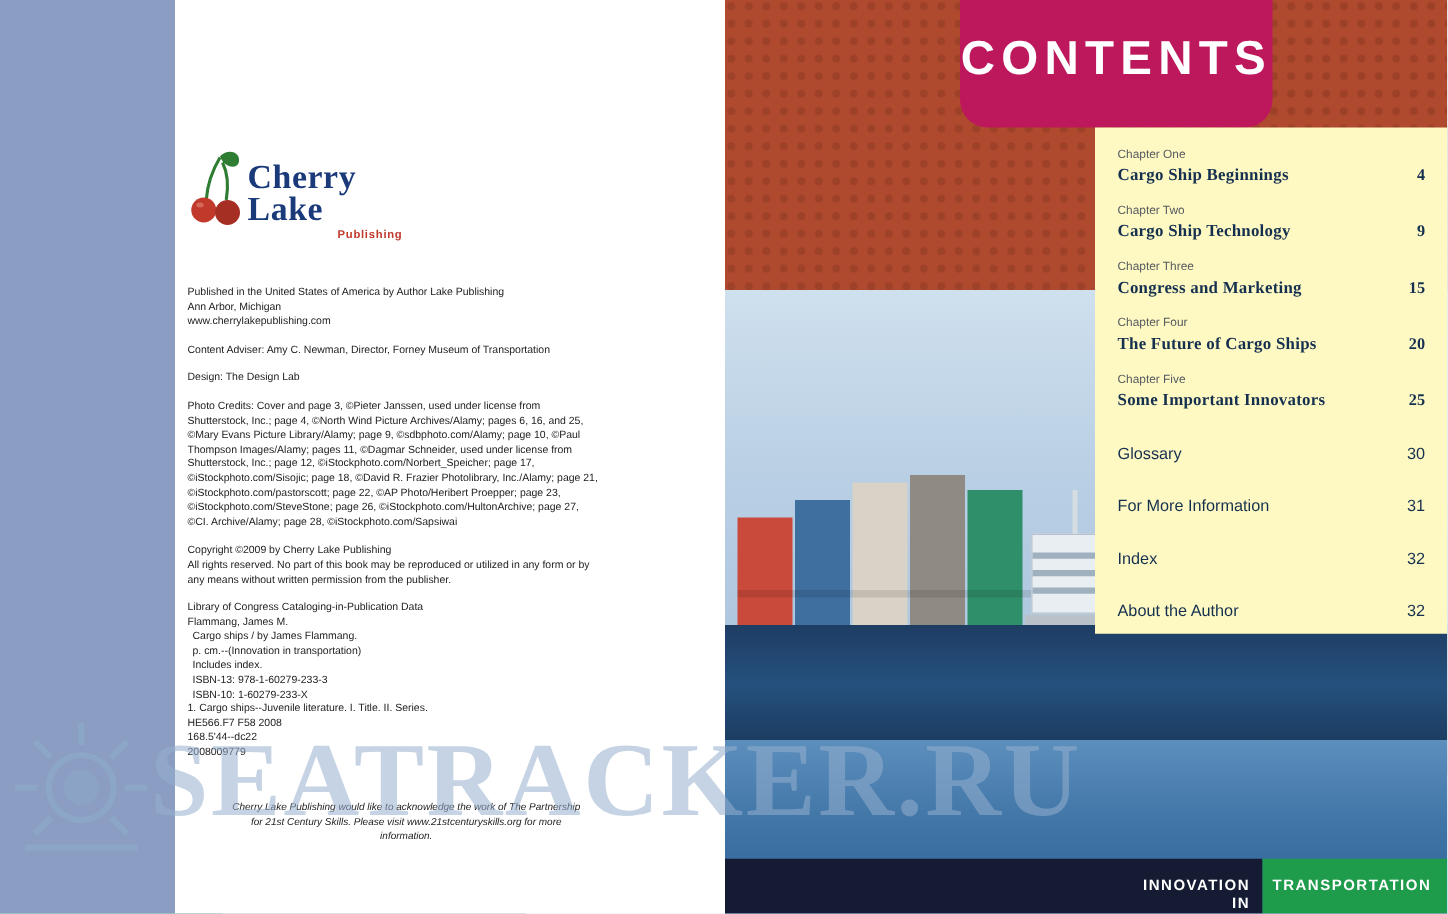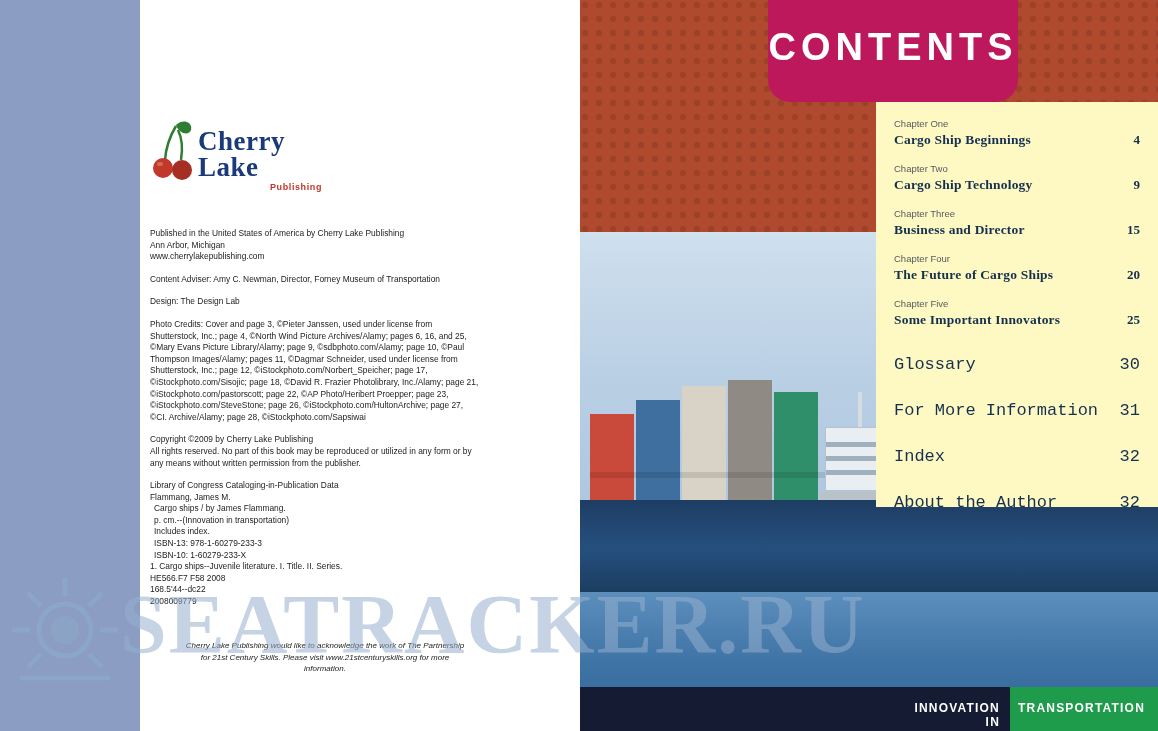--- a/index.html
+++ b/index.html
@@ -224,22 +224,22 @@
     font-weight: bold;
     font-size: 13px;
   }
   .back-list { margin-top: 22px; }
   .back-row {
     display: flex;
     align-items: baseline;
     justify-content: space-between;
     margin-bottom: 9px;
     color: #15304f;
-    font-family: Liberation Mono, monospace;
-    font-size: 17px;
+    font-family: Liberation Sans, sans-serif;
+    font-size: 13px;
     margin-top: 27px;
   }
 
   .footer-bar {
     position: absolute;
     left: 0; bottom: 0;
     width: 578px; height: 44px; padding-left: 30px;
   }
   .footer-dark {
     position: absolute; left: 0; top: 0; width: 430px; height: 44px;
@@ -311,21 +311,21 @@
         <ellipse cx="10" cy="44" rx="3" ry="2" fill="#e07a70" opacity=".7"></ellipse>
       </svg>
       <div class="logo-text">
         <span>Cherry Lake</span>
       </div>
       <div class="logo-pub">Publishing</div>
     </div>
 
     <div class="imprint">
       <p class="tight">
-        <span class="blockline">Published in the United States of America by Cherry Lake Publishing</span>
+        <span class="blockline">Published in the United States of America by Author Lake Publishing</span>
         <span class="blockline">Ann Arbor, Michigan</span>
         <span class="blockline">www.cherrylakepublishing.com</span>
       </p>
       <p>Content Adviser: Amy C. Newman, Director, Forney Museum of Transportation</p>
       <p>Design: The Design Lab</p>
       <p>Photo Credits: Cover and page 3, ©Pieter Janssen, used under license from Shutterstock, Inc.; page 4, ©North Wind Picture Archives/Alamy; pages 6, 16, and 25, ©Mary Evans Picture Library/Alamy; page 9, ©sdbphoto.com/Alamy; page 10, ©Paul Thompson Images/Alamy; pages 11, ©Dagmar Schneider, used under license from Shutterstock, Inc.; page 12, ©iStockphoto.com/Norbert_Speicher; page 17, ©iStockphoto.com/Sisojic; page 18, ©David R. Frazier Photolibrary, Inc./Alamy; page 21, ©iStockphoto.com/pastorscott; page 22, ©AP Photo/Heribert Proepper; page 23, ©iStockphoto.com/SteveStone; page 26, ©iStockphoto.com/HultonArchive; page 27, ©CI. Archive/Alamy; page 28, ©iStockphoto.com/Sapsiwai</p>
       <p>
         <span class="blockline">Copyright ©2009 by Cherry Lake Publishing</span>
         <span class="blockline">All rights reserved. No part of this book may be reproduced or utilized in any form or by any means without written permission from the publisher.</span>
       </p>
@@ -410,21 +410,21 @@
           <div class="chap-label">Chapter Two</div>
           <div class="chap-row">
             <span class="chap-title">Cargo Ship Technology</span>
             <span class="chap-page">9</span>
           </div>
         </div>
 
         <div class="chap">
           <div class="chap-label">Chapter Three</div>
           <div class="chap-row">
-            <span class="chap-title">Business and Director</span>
+            <span class="chap-title">Congress and Marketing</span>
             <span class="chap-page">15</span>
           </div>
         </div>
 
         <div class="chap">
           <div class="chap-label">Chapter Four</div>
           <div class="chap-row">
             <span class="chap-title">The Future of Cargo Ships</span>
             <span class="chap-page">20</span>
           </div>

